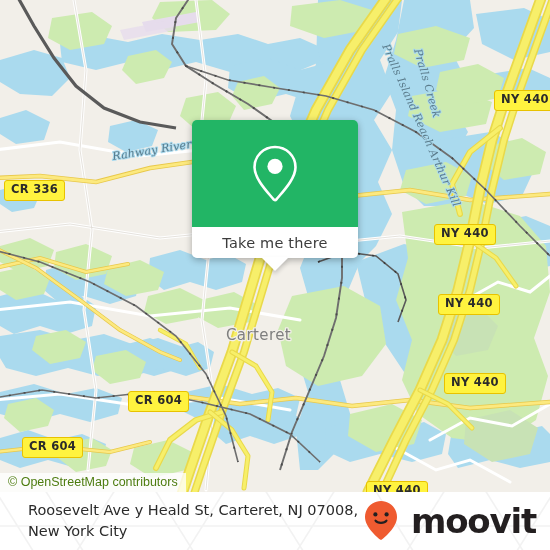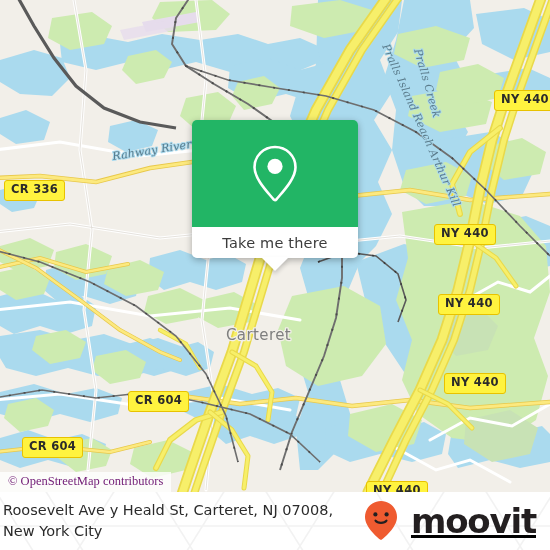--- a/index.html
+++ b/index.html
@@ -44,23 +44,23 @@
     padding:3px 6px 4px 6px;
     white-space:nowrap;
     letter-spacing:.3px;
   }
 
   
   #attrib{
     position:absolute; left:0; bottom:0;
     background:rgba(255,255,255,.78);
     padding:2px 8px 3px 8px;
-    font-family:Liberation Serif, serif;
+    font-family:Liberation Sans, sans-serif;
     font-size:12.5px;
-    color:#701a75;
+    color:#4d7c0f;
     white-space:nowrap;
   }
 
   
   #card{
     position:absolute;
     left:192px; top:120px;
     width:166px;
     border-radius:5px;
     box-shadow:0 2px 7px rgba(0,0,0,.30);
@@ -94,28 +94,28 @@
 
   
   #footer{
     position:absolute; left:0; top:492px; width:550px; height:58px;
     background:#ffffff; overflow:hidden;
   }
   #footer-watermark{ position:absolute; left:0; top:0; opacity:.85; }
   #footer-inner{
     position:relative; height:100%;
     display:flex; align-items:center; justify-content:space-between;
-    padding:0 14px 0 3px;
+    padding:0 14px 0 28px;
   }
   #footer-addr{
     font-family:"DejaVu Sans", sans-serif;
     font-size:14.5px; line-height:1.45; color:#2b2b2b;
     max-width:382px;
   }
-  #brand{ display:flex; align-items:center; gap:13px; flex:0 0 auto;text-decoration:underline; }
+  #brand{ display:flex; align-items:center; gap:13px; flex:0 0 auto; }
   #brand-word{
     font-family:"DejaVu Sans", sans-serif;
     font-weight:bold; font-size:34px; color:#231f20;
     letter-spacing:-1.2px; line-height:1;
   }
 </style>
 </head>
 <body>
 
 <div id="app">

